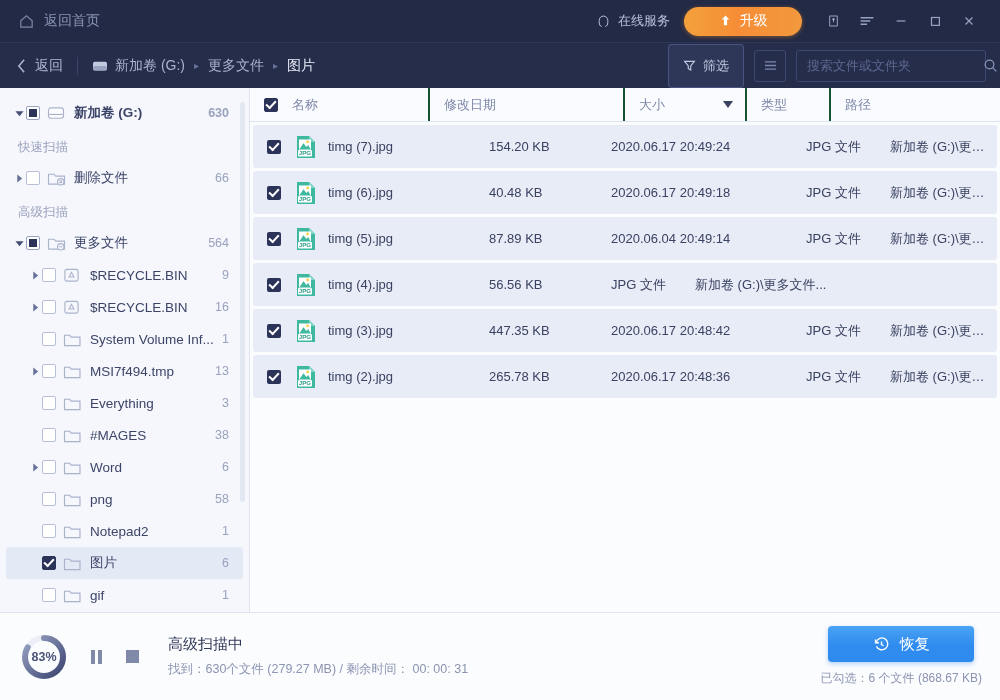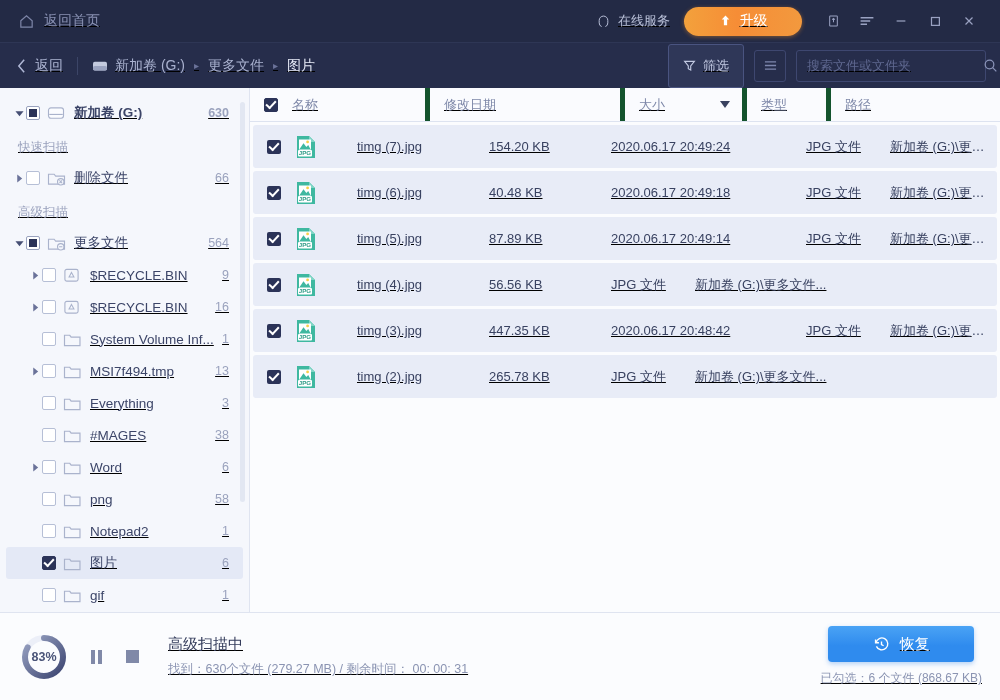--- a/index.html
+++ b/index.html
@@ -2,21 +2,21 @@
 <html><head>
 <meta charset="utf-8">
 <style>
   * { box-sizing: border-box; margin: 0; padding: 0; }
   html, body {
     width: 1000px; height: 700px;
     font-family: "Liberation Sans", "DejaVu Sans", sans-serif;
     overflow: hidden;
     background: #f4f6fb;
   }
-  .app { position: relative; width: 1000px; height: 700px; display: flex; flex-direction: column; text-decoration: underline; }
+  .app { position: relative; width: 1000px; height: 700px; display: flex; flex-direction: column; }
 
   
   .titlebar {
     height: 42px; background: #232a45; flex: 0 0 42px;
     display: flex; align-items: center; padding: 0 14px 0 18px;
     color: #8e96b8; position: relative;
   }
   .home-btn { display: flex; align-items: center; gap: 9px; cursor: default; }
   .home-btn .lbl { font-size: 14px; color: #8b93b5; }
   .tb-right { margin-left: auto; display: flex; align-items: center; gap: 0px; }
@@ -116,21 +116,21 @@
   .node.lvl1 { padding-left: 6px; }
   .node.lvl2 { padding-left: 22px; }
 
   
   .content { flex: 1 1 auto; display: flex; flex-direction: column; min-width: 0; background: #fbfcfe; }
   .thead {
     height: 34px; flex: 0 0 34px; display: flex; align-items: center;
     background: #fafbfe; border-bottom: 1px solid #dde3f0; color: #7d87a8; font-size: 13px;
   }
   .th { height: 100%; display: flex; align-items: center; padding-left: 14px;
-        border-right: 5px solid #14532d; position: relative; }
+        border-right: 2px solid #14532d; position: relative; }
   .th:last-child { border-right: none; }
   .th .sortarrow { margin-left: auto; margin-right: 12px; font-size: 9px; color: #3a4karen; color:#39415f; }
   .c-name  { width: 180px; flex: 0 0 180px; }
   .c-size  { width: 122px; flex: 0 0 122px; }
   .c-date  { width: 195px; flex: 0 0 195px; }
   .c-type  { width: 84px;  flex: 0 0 84px; }
   .c-path  { flex: 1 1 auto; min-width: 0; }
 
   .thead .c-name { padding-left: 0; }
   .head-cbx-wrap { width: 42px; flex: 0 0 42px; display: flex; align-items: center; justify-content: center;
@@ -151,21 +151,21 @@
   .row .cell { padding-left: 14px; white-space: nowrap; overflow: hidden; text-overflow: ellipsis; }
   .row-cbx-wrap { width: 42px; flex: 0 0 42px; display: flex; align-items: center; justify-content: center; }
   .row-cbx {
     width: 14px; height: 14px; border-radius: 2px; background: #2b3358;
     display: flex; align-items: center; justify-content: center;
   }
   .row-cbx::after { content:""; width:4px; height:8px; border: solid #fff; border-width: 0 2px 2px 0;
     transform: rotate(43deg) translate(-1px,-1px); }
   .row .c-name { display: flex; align-items: center; padding-left: 0; }
   .fileicon { width: 22px; flex: 0 0 22px; margin-right: 11px; }
-  .fname { white-space: nowrap; overflow: hidden; text-overflow: ellipsis; margin-left: 29px; }
+  .fname { white-space: nowrap; overflow: hidden; text-overflow: ellipsis; }
 
   
   .statusbar {
     height: 88px; flex: 0 0 88px; background: #fbfcfe; border-top: 1px solid #dfe4f0;
     display: flex; align-items: center; padding: 0 18px 0 20px; position: relative;
   }
   .ring { width: 48px; height: 48px; flex: 0 0 48px; position: relative; }
   .ring .pct {
     position: absolute; inset: 0; display: flex; align-items: center; justify-content: center;
     font-size: 12.5px; color: #4a5478; font-weight: bold;
@@ -601,21 +601,21 @@
                   <rect x="4" y="4.5" width="12" height="10" fill="#ffffff"></rect>
                   <path d="M4.6 14 L8.5 8.3 L11.4 12 L13.2 10 L15.4 14 Z" fill="#3fb8a0"></path>
                   <circle cx="12.6" cy="6.9" r="1.4" fill="#f7d046"></circle>
                   <rect x="3" y="15" width="14" height="6.6" rx="1" fill="#ffffff"></rect>
                   <text x="10" y="20.4" font-size="6.2" font-family="Liberation Sans, sans-serif" font-weight="bold" fill="#2f9c87" text-anchor="middle">JPG</text>
                 </svg>
               </span>
               <span class="fname">timg (5).jpg</span>
             </div>
             <div class="cell c-size">87.89 KB</div>
-            <div class="cell c-date">2020.06.17 20:49:14</div>
+            <div class="cell c-date">2020.06.04 20:49:14</div>
             <div class="cell c-type">JPG 文件</div>
             <div class="cell c-path">新加卷 (G:)\更多文件...</div>
           </div>
           <div class="row">
             <div class="row-cbx-wrap">
               <div class="row-cbx"></div>
             </div>
             <div class="cell c-name">
               <span class="fileicon">
                 <svg class="svgi" width="22" height="24" viewBox="0 0 22 24">
@@ -669,20 +669,21 @@
                   <rect x="4" y="4.5" width="12" height="10" fill="#ffffff"></rect>
                   <path d="M4.6 14 L8.5 8.3 L11.4 12 L13.2 10 L15.4 14 Z" fill="#3fb8a0"></path>
                   <circle cx="12.6" cy="6.9" r="1.4" fill="#f7d046"></circle>
                   <rect x="3" y="15" width="14" height="6.6" rx="1" fill="#ffffff"></rect>
                   <text x="10" y="20.4" font-size="6.2" font-family="Liberation Sans, sans-serif" font-weight="bold" fill="#2f9c87" text-anchor="middle">JPG</text>
                 </svg>
               </span>
               <span class="fname">timg (2).jpg</span>
             </div>
             <div class="cell c-size">265.78 KB</div>
+            <div class="cell c-date">2020.06.17 20:48:36</div>
             <div class="cell c-type">JPG 文件</div>
             <div class="cell c-path">新加卷 (G:)\更多文件...</div>
           </div>
         </div>
     </div>
   </div>
 
   <div class="statusbar">
     <div class="ring">
       <svg class="svgi" width="48" height="48" viewBox="0 0 48 48">

